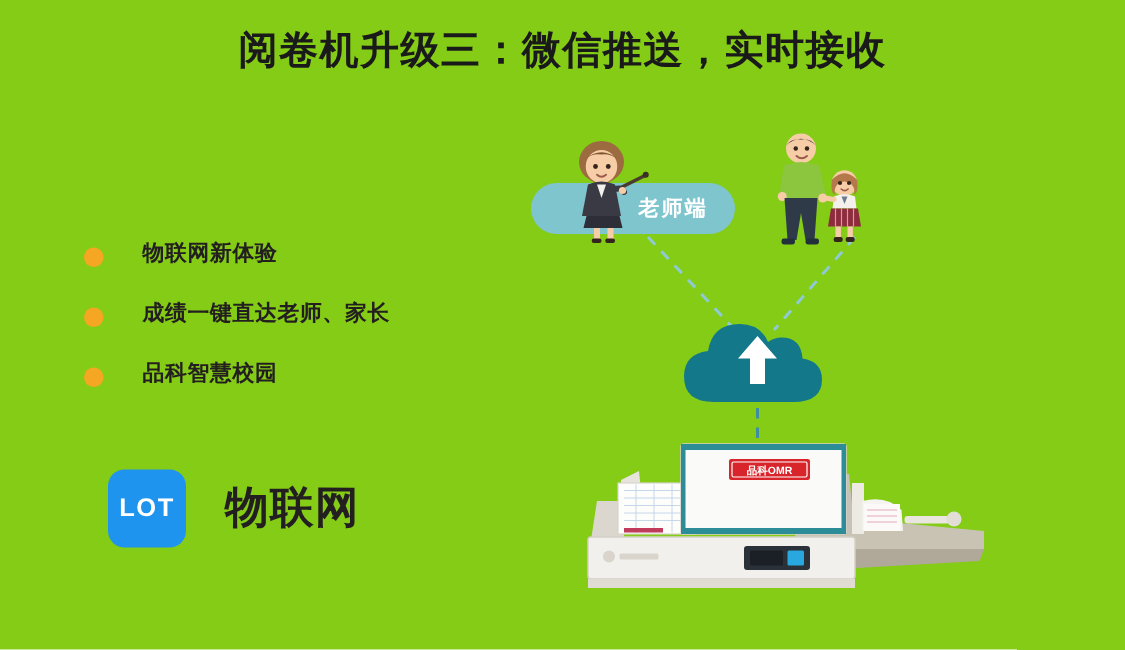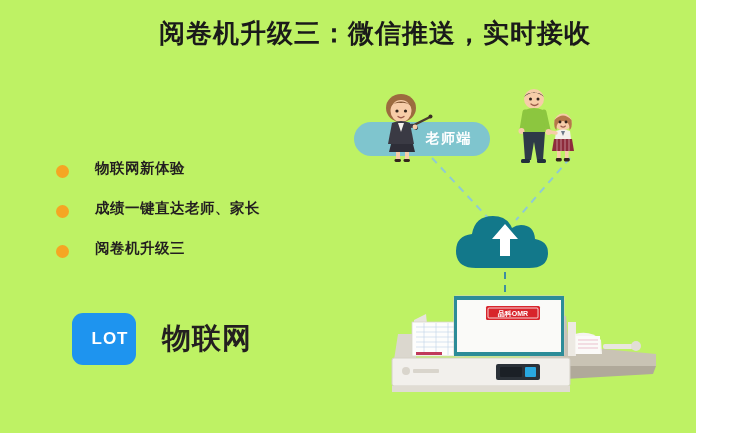--- a/index.html
+++ b/index.html
@@ -5,23 +5,23 @@
   html, body {
     margin: 0;
     padding: 0;
     background: #ffffff;
   }
   body {
     font-family: "Liberation Sans", "DejaVu Sans", sans-serif;
   }
   #slide {
     position: relative;
-    width: 696px;
+    width: 750px;
     height: 433px;
-    background: #bef264;
+    background: #84cc16;
     overflow: hidden;
   }
 
   
   #title {
     position: absolute;
     left: 0;
     top: 16px;
     width: 750px;
     text-align: center;
@@ -74,21 +74,20 @@
     height: 52px;
     border-radius: 11px;
     background: #1E94EF;
     color: #ffffff;
     font-size: 17px;
     font-weight: bold;
     letter-spacing: 1px;
     display: flex;
     align-items: center;
     justify-content: center;
-    padding-left: 12px;
   }
   #iot-label {
     margin-left: 26px;
     font-size: 29px;
     font-weight: bold;
     color: #231f20;
     letter-spacing: 1px;
   }
 
   
@@ -154,21 +153,21 @@
     </div>
 
 
     <div class="bullet-row">
       <span class="bullet-dot"></span>
       <span class="bullet-text">成绩一键直达老师、家长</span>
     </div>
 
     <div class="bullet-row">
       <span class="bullet-dot"></span>
-      <span class="bullet-text">阅卷机升级三</span>
+      <span class="bullet-text">品科智慧校园</span>
     </div>
   </div>
 
   <div id="iot-block">
     <div id="iot-badge">LOT</div>
     <div id="iot-label">物联网</div>
   </div>
 
   <div id="diagram">
 

